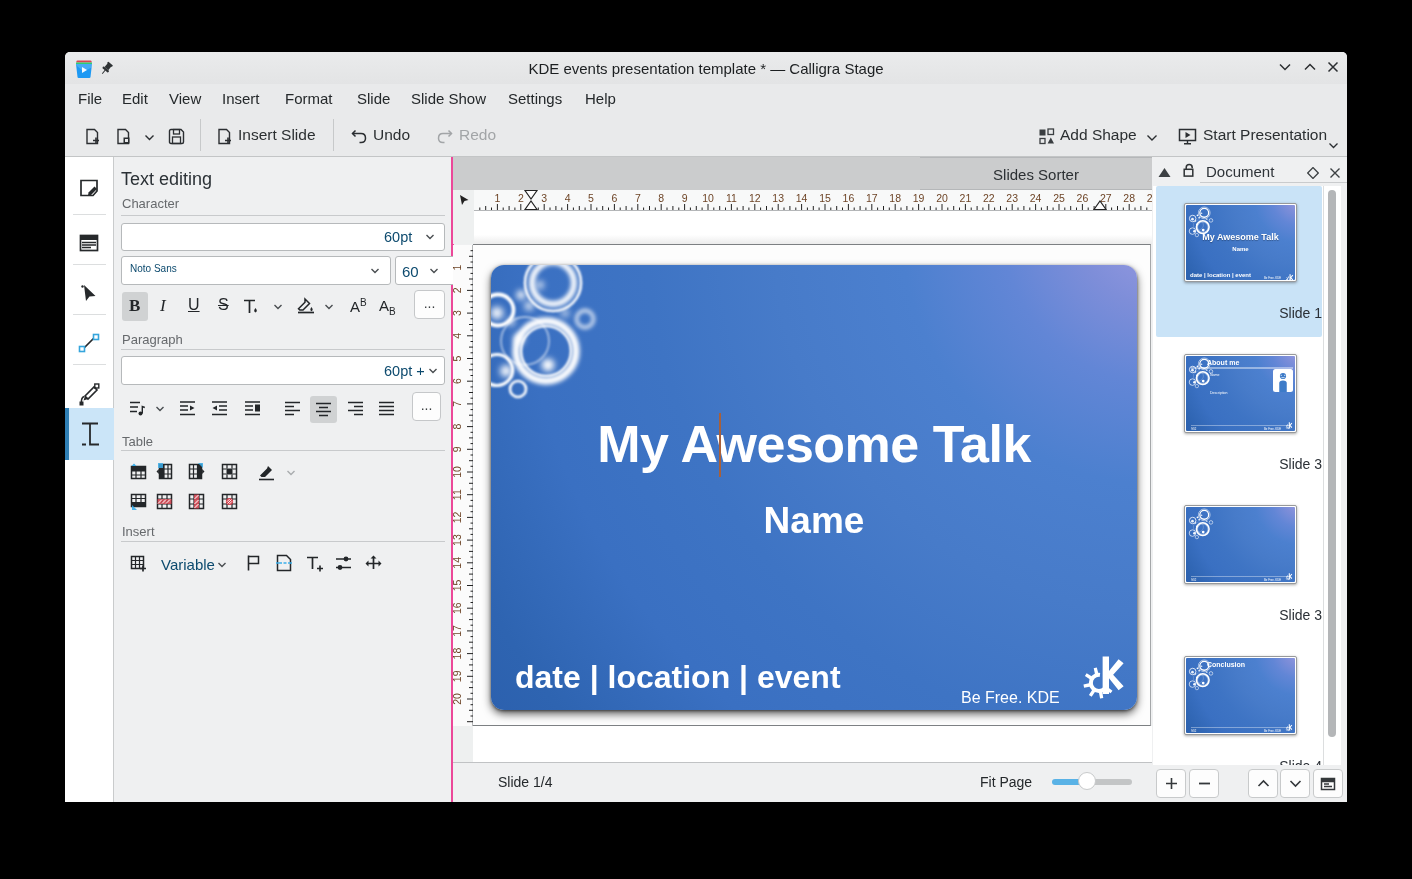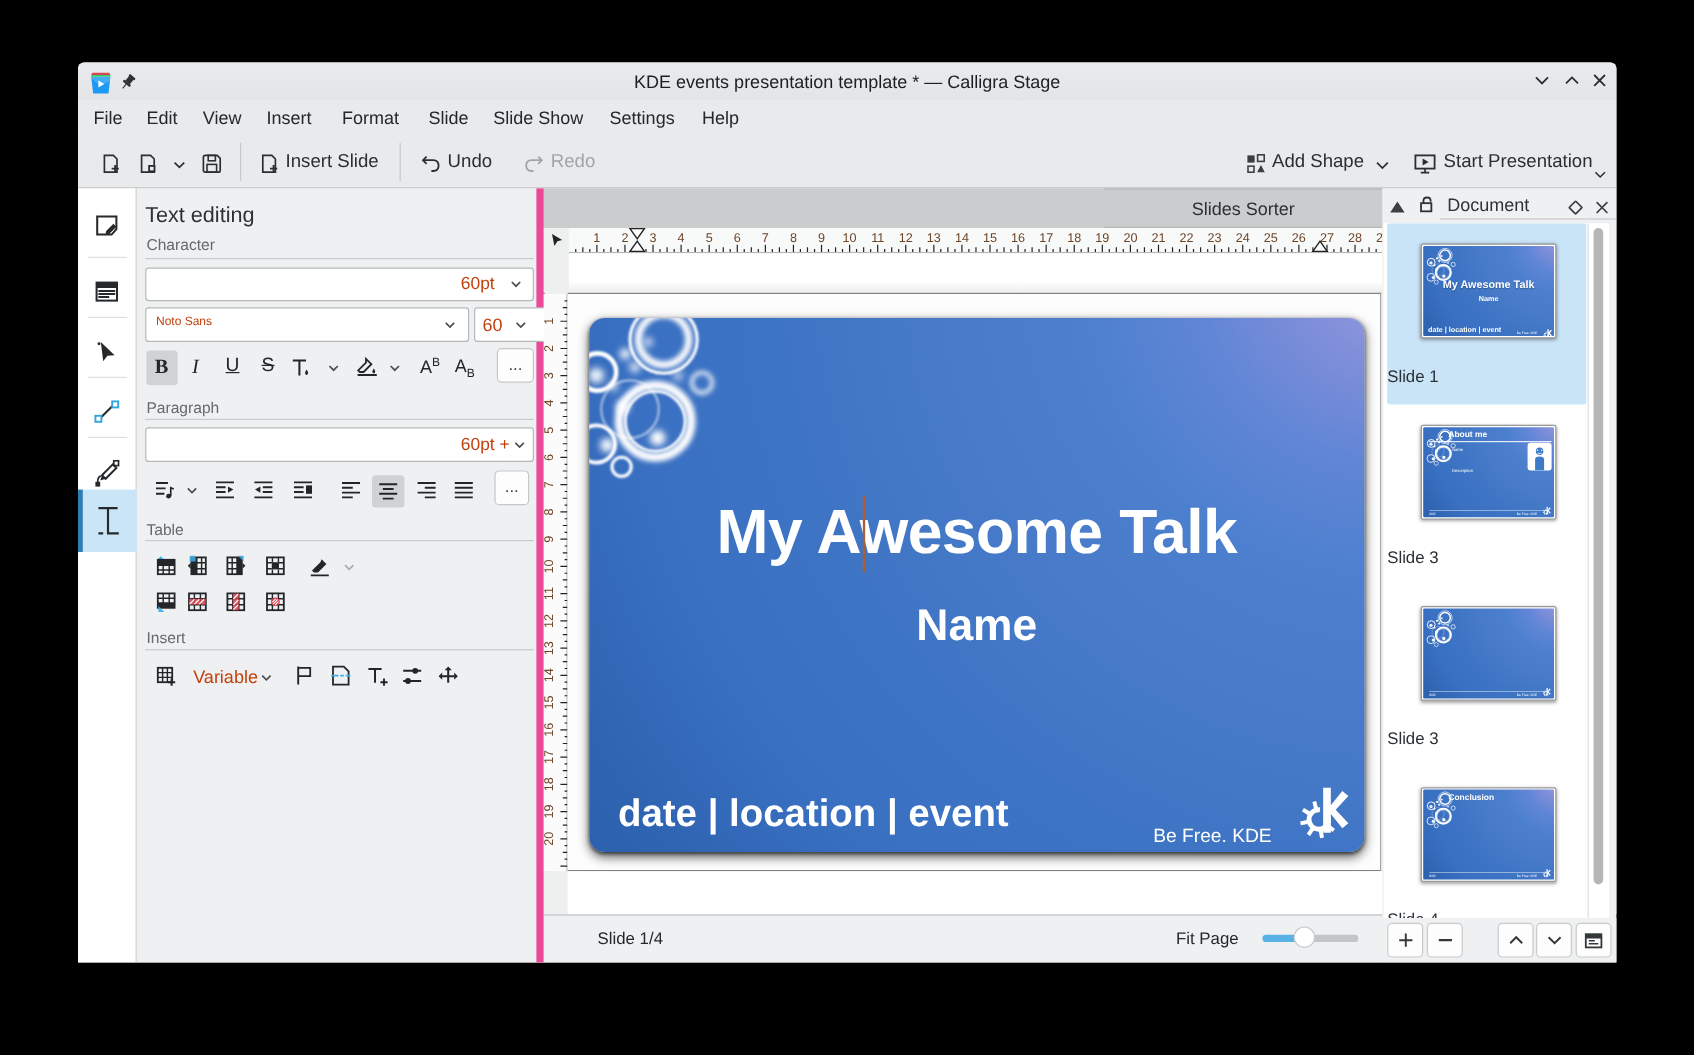--- a/index.html
+++ b/index.html
@@ -17,25 +17,25 @@
 .tbtxt{position:absolute;top:13px;}
 .tsep{position:absolute;top:6px;height:32px;width:1px;background:#c7c9ca;}
 
 #toolcol{position:absolute;left:0;top:105px;width:49px;height:645px;background:#fff;border-right:1px solid #c9cbcc;}
 .tool{position:absolute;left:0;width:49px;height:50px;}
 .tool svg{position:absolute;left:13px;top:14px;}
 .tsep2{position:absolute;left:8px;width:33px;height:1px;background:#dcdedf;}
 #toolsel{position:absolute;left:0;top:356px;width:49px;height:52px;background:#cbe5f8;}
 #toolsel::before{content:"";position:absolute;left:0;top:0;width:4px;height:52px;background:#2f7fb5;}
 
-#docker{position:absolute;left:49px;top:105px;width:340px;height:645px;background:#eff0f1;border-right:7px solid #ec4899;}
+#docker{position:absolute;left:49px;top:105px;width:340px;height:645px;background:#eff0f1;border-right:3px solid #ec4899;}
 .sect{position:absolute;left:8px;font-size:13px;color:#66696c;}
 .hrule{position:absolute;height:1px;background:#c8cacc;}
 .combo{position:absolute;background:#fff;border:1px solid #b6b9bb;border-radius:3px;}
-.cmtxt{position:absolute;font-size:14.5px;color:#c2410c;}
+.cmtxt{position:absolute;font-size:14.5px;color:#0c4a6e;}
 .chev{position:absolute;width:12px;height:12px;}
 .fbtn{position:absolute;width:26px;height:29px;border-radius:3px;}
 .pressed{background:#d0d2d3;}
 .dots{position:absolute;background:#fdfdfd;border:1px solid #c5c7c9;border-radius:4px;color:#3a3e40;text-align:center;}
 
 #tabbar{position:absolute;left:388px;top:105px;width:699px;height:33px;background:#cbcccd;}
 .tab{position:absolute;top:0;height:33px;font-size:15px;color:#2c3033;text-align:center;line-height:33px;}
 #tab1{left:0;width:234px;background:#fff;border-top:3px solid #3daee9;line-height:29px;}
 #tab2{left:234px;width:233px;background:#cbcccd;border-bottom:1px solid #b5b7b9;border-top:1px solid #b5b7b9;}
 #tab3{left:467px;width:232px;background:#cbcccd;border-bottom:1px solid #b5b7b9;border-top:1px solid #b5b7b9;}
@@ -59,21 +59,21 @@
 #statusbar{position:absolute;left:388px;top:710px;width:699px;height:40px;background:#eff0f1;border-top:1px solid #c0c2c4;font-size:14px;color:#24282b;}
 #rbstrip{position:absolute;left:1087px;top:713px;width:195px;height:37px;background:#eff0f1;}
 
 #rpanel{position:absolute;left:1087px;top:105px;width:195px;height:605px;background:#eff0f1;}
 #rplist{position:absolute;left:1088px;top:134px;width:188px;height:579px;background:#fff;overflow:hidden;}
 .slitem{position:absolute;left:3px;width:166px;height:151px;}
 .slsel{background:#c9e3f7;border-radius:2px;}
 .thumbf{position:absolute;left:28px;top:17px;width:113px;height:79px;background:#fff;border:1px solid #97999b;border-radius:2px;box-shadow:0 1px 3px rgba(0,0,0,.35);}
 .thumb{position:absolute;left:1px;top:1px;width:109px;height:75px;overflow:hidden;border-radius:1px;
 background:radial-gradient(circle 145px at 103% -8%, #9a9be2 0%, #7e8ed9 9%, #6286d6 18%, #4c80cf 30%, #477bc9 45%, #3e74c4 60%, #3a70c2 75%, #2e64b1 90%, #2b5fad 100%);}
-.slbl{position:absolute;left:0;top:119px;width:166px;text-align:left;font-size:14px;color:#2b3036;}
+.slbl{position:absolute;left:0;top:119px;width:166px;text-align:right;font-size:14px;color:#2b3036;}
 .tin{position:absolute;left:0;top:0;width:218px;height:150px;transform:scale(.5);transform-origin:0 0;color:#fff;}
 .sbtn{position:absolute;top:4px;width:30px;height:29px;background:#fdfdfd;border:1px solid #c8cacb;border-radius:4px;display:flex;align-items:center;justify-content:center;}
 .ttitle{position:absolute;font-weight:bold;font-size:13px;white-space:nowrap;}
 .tsmall{position:absolute;font-size:7px;white-space:nowrap;}
 .tfoot{position:absolute;left:10px;top:138px;right:10px;height:1px;background:rgba(255,255,255,.75);}
 .tbf{position:absolute;font-size:5.5px;right:28px;top:142px;}
 .tdt{position:absolute;font-size:5.5px;left:10px;top:142px;}
 </style></head>
 <body>
 <div id="win">

